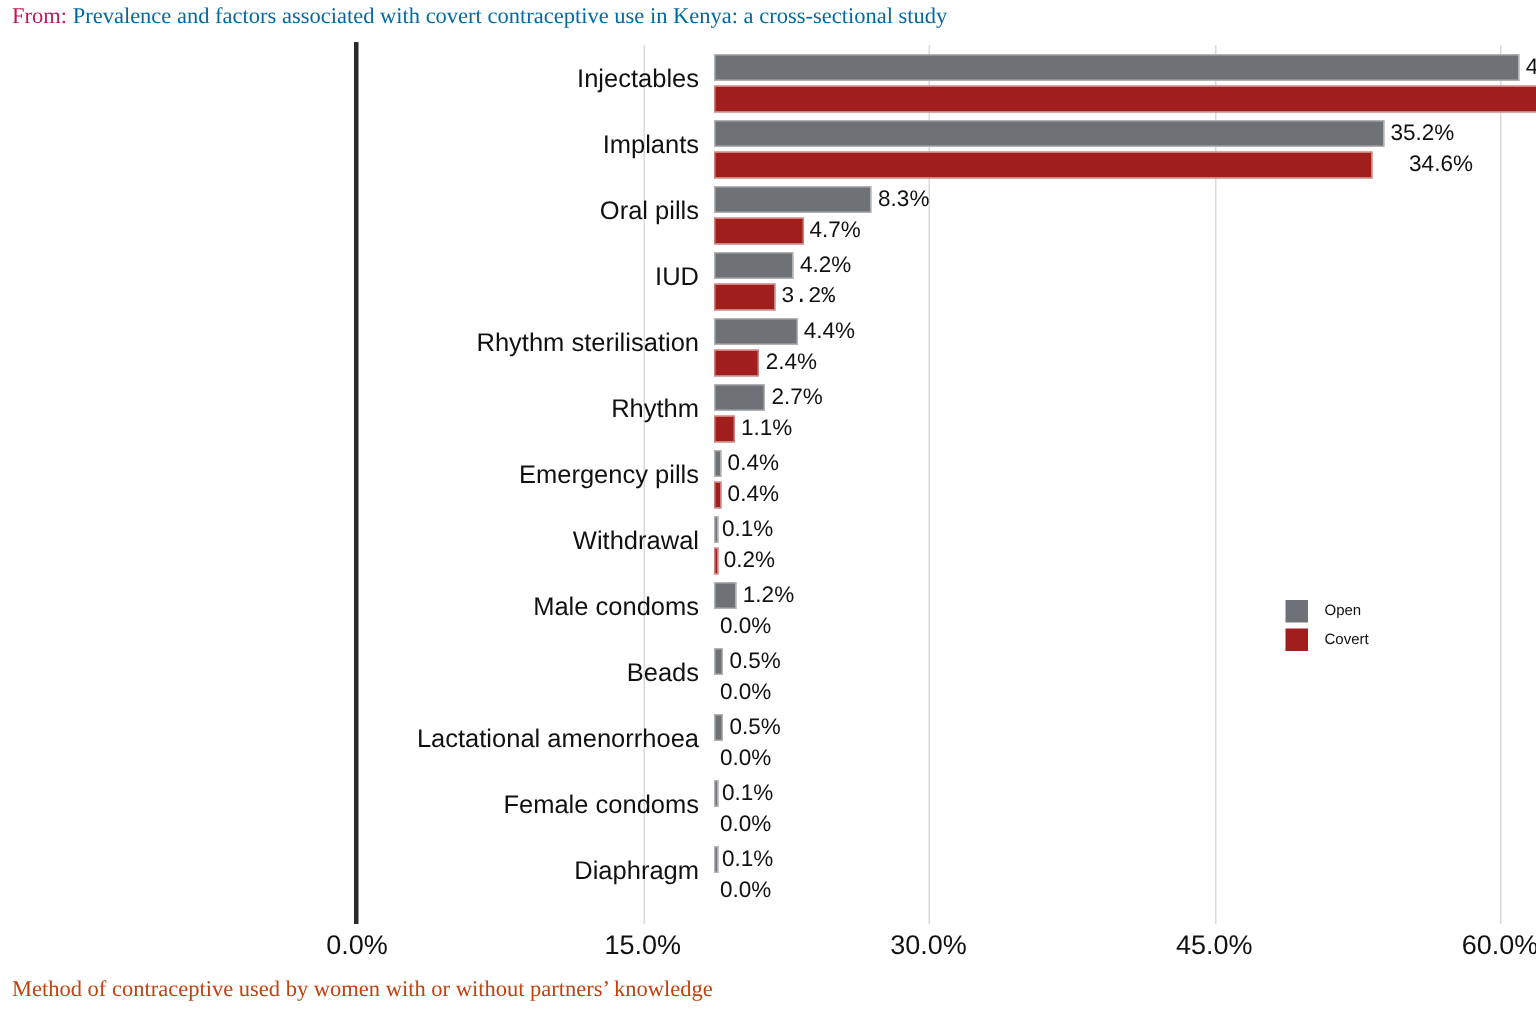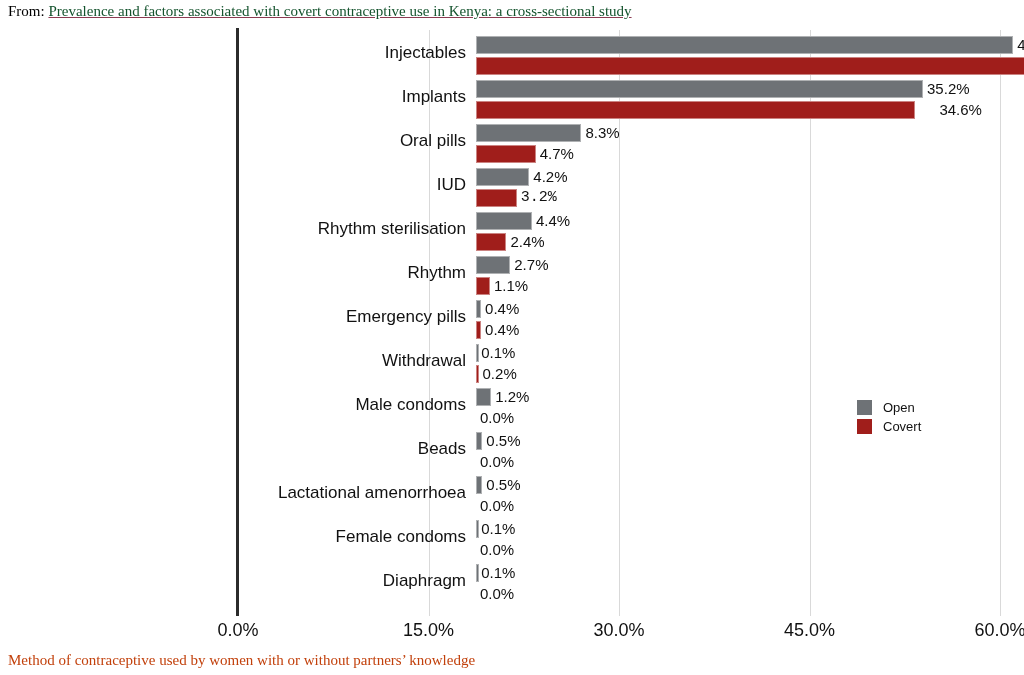--- a/index.html
+++ b/index.html
@@ -20,24 +20,23 @@
   #source-header {
     position: absolute;
     left: 8px;
     top: 1px;
     font-family: "Liberation Serif", serif;
     font-size: 15px;
     line-height: 20px;
     white-space: nowrap;
     color: #333333;
   }
-  #source-header .from-label { color: #000000; }
+  #source-header .from-label { color: #be185d; }
   #source-header .paper-link {
-    color: #14532d;
-    text-decoration: underline;
+    color: #0369a1;
     text-decoration-color: #8c3b52;
     cursor: pointer;
   }
 
   
   #figure {
     position: absolute;
     left: 0;
     top: 24px;
     width: 1024px;
@@ -131,21 +130,21 @@
     align-items: center;
     height: 19px;
   }
   .legend-swatch {
     width: 15px;
     height: 15px;
     margin-right: 11px;
     flex: 0 0 auto;
   }
   .legend-label {
-    font-size: 13px;
+    font-size: 10px;
     line-height: 16px;
     color: #111111;
     white-space: nowrap;
   }
 
   
   #x-axis {
     position: absolute;
     left: 0;
     top: 594px;

